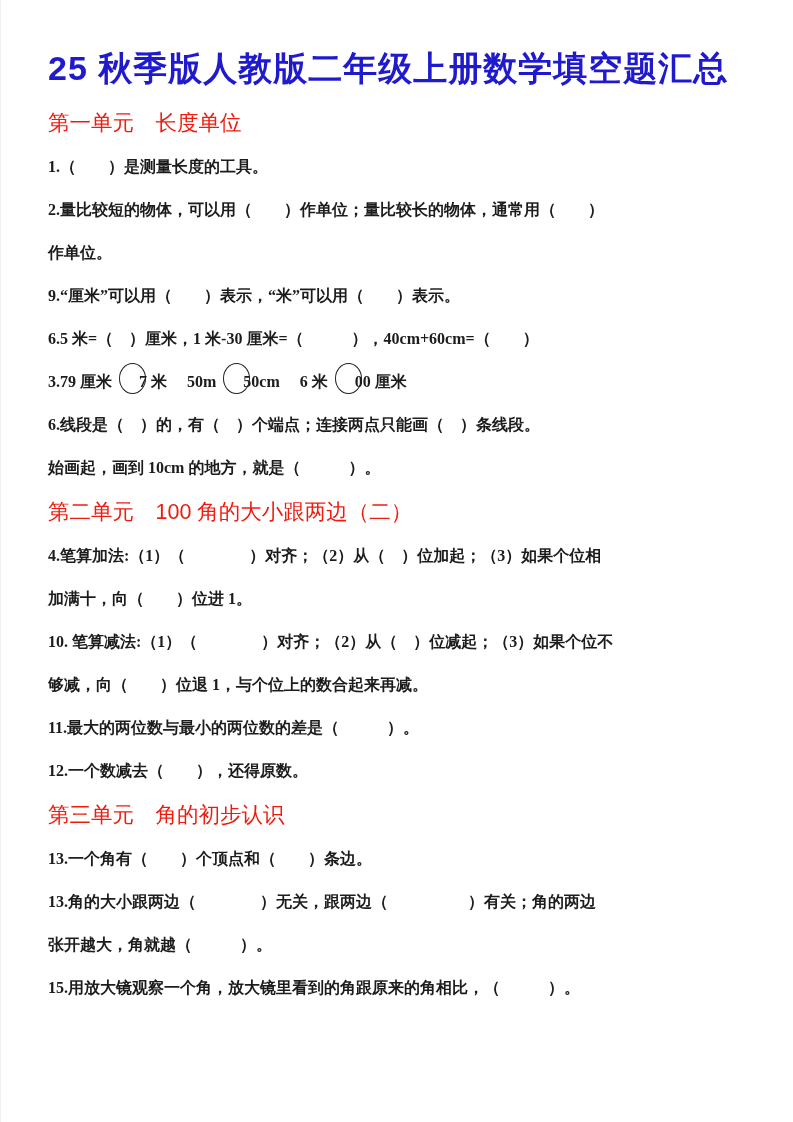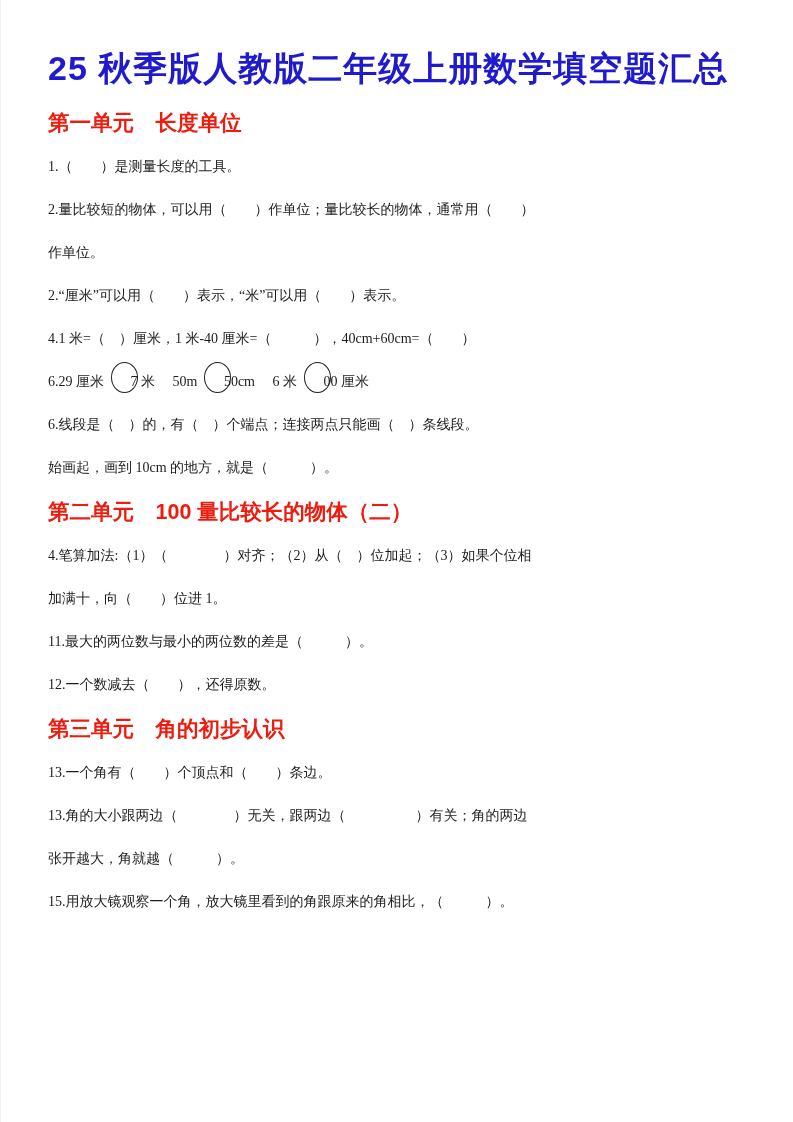--- a/index.html
+++ b/index.html
@@ -24,31 +24,32 @@
     font-size: 34px;
     font-weight: bold;
     letter-spacing: 1px;
     line-height: 1.35;
     white-space: nowrap;
     color: var(--title-blue, #1f1acd);
   }
   .sec-header {
     font-family: "Liberation Sans", "DejaVu Sans", sans-serif;
     font-size: 21.5px;
-    font-weight: bold;
+    font-weight: normal;
     color: var(--header-red, #ed1c0f);
     line-height: 43px;
     margin-top: 2px;
     white-space: nowrap;
   }
   .q-line {
-    font-size: 14px;
+    font-size: 16px;
     line-height: 43px;
     white-space: nowrap;
     color: #1c1c1c;
+    font-weight: bold;
   }
   .circle {
     display: inline-block;
     width: 25px; height: 29px;
     border: 1.6px solid #222;
     border-radius: 50%;
     vertical-align: -7px;
     margin-left: 3px;
     margin-right: -7px;
     background: transparent;
@@ -57,28 +58,30 @@
 </head>
 <body>
 
 <div class="page">
   <h1 class="doc-title">25 秋季版人教版二年级上册数学填空题汇总</h1>
   <div id="content">
       <div class="sec-header">第一单元　长度单位</div>
       <div class="q-line">1.（　　）是测量长度的工具。</div>
       <div class="q-line">2.量比较短的物体，可以用（　　）作单位；量比较长的物体，通常用（　　）</div>
       <div class="q-line">作单位。</div>
-      <div class="q-line">2.“厘米”可以用（　　）表示，“米”可以用（　　）表示。</div>
-      <div class="q-line">4.1 米=（　）厘米，1 米-40 厘米=（　　　），40cm+60cm=（　　）</div>
-      <div class="q-line"><span>6.29 厘米 </span><span class="circle"></span><span>7 米　  50m  </span><span class="circle"></span><span>50cm　   6 米   </span><span class="circle"></span><span>00 厘米</span></div>
+      <div class="q-line">9.“厘米”可以用（　　）表示，“米”可以用（　　）表示。</div>
+      <div class="q-line">6.5 米=（　）厘米，1 米-30 厘米=（　　　），40cm+60cm=（　　）</div>
+      <div class="q-line"><span>3.79 厘米 </span><span class="circle"></span><span>7 米　  50m  </span><span class="circle"></span><span>50cm　   6 米   </span><span class="circle"></span><span>00 厘米</span></div>
       <div class="q-line">6.线段是（　）的，有（　）个端点；连接两点只能画（　）条线段。</div>
       <div class="q-line">始画起，画到 10cm 的地方，就是（　　　）。</div>
-      <div class="sec-header">第二单元　100 量比较长的物体（二）</div>
+      <div class="sec-header">第二单元　100 角的大小跟两边（二）</div>
       <div class="q-line">4.笔算加法:（1）（　　　　）对齐；（2）从（　）位加起；（3）如果个位相</div>
       <div class="q-line">加满十，向（　　）位进 1。</div>
+      <div class="q-line">10. 笔算减法:（1）（　　　　）对齐；（2）从（　）位减起；（3）如果个位不</div>
+      <div class="q-line">够减，向（　　）位退 1，与个位上的数合起来再减。</div>
       <div class="q-line">11.最大的两位数与最小的两位数的差是（　　　）。</div>
       <div class="q-line">12.一个数减去（　　），还得原数。</div>
       <div class="sec-header">第三单元　角的初步认识</div>
       <div class="q-line">13.一个角有（　　）个顶点和（　　）条边。</div>
       <div class="q-line">13.角的大小跟两边（　　　　）无关，跟两边（　　　　　）有关；角的两边</div>
       <div class="q-line">张开越大，角就越（　　　）。</div>
       <div class="q-line">15.用放大镜观察一个角，放大镜里看到的角跟原来的角相比，（　　　）。</div>
     </div>
 </div>
 

